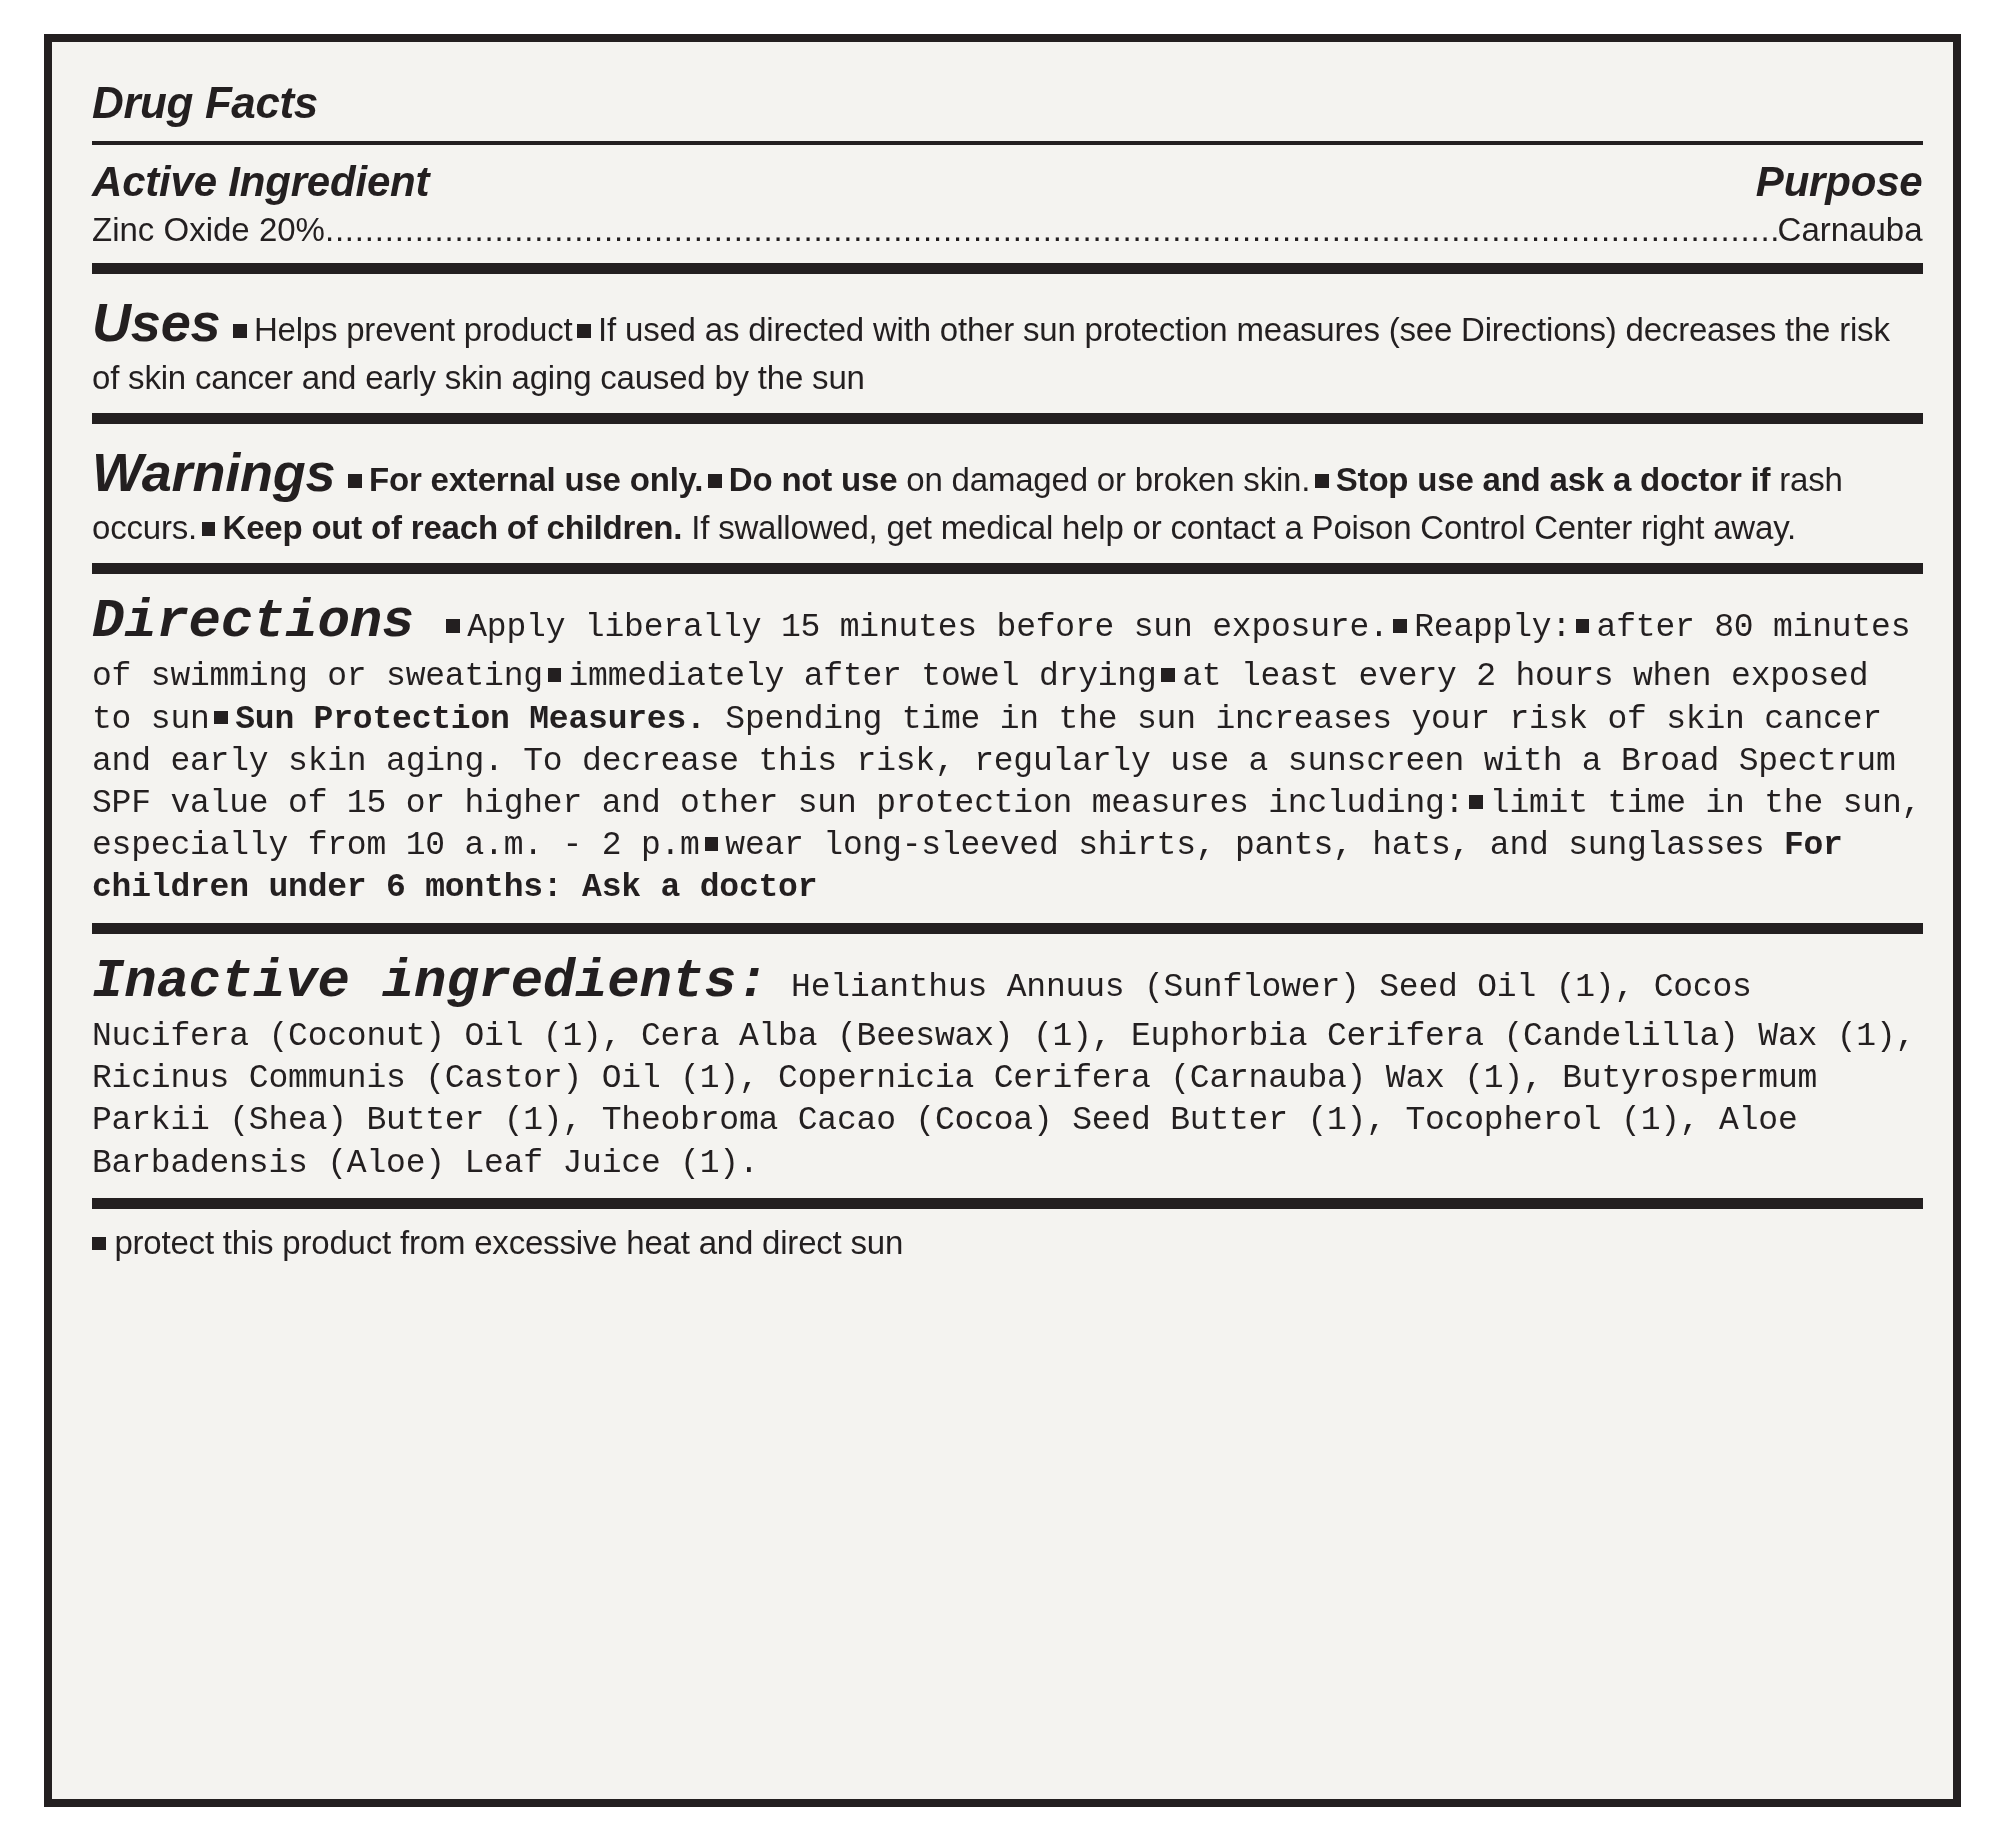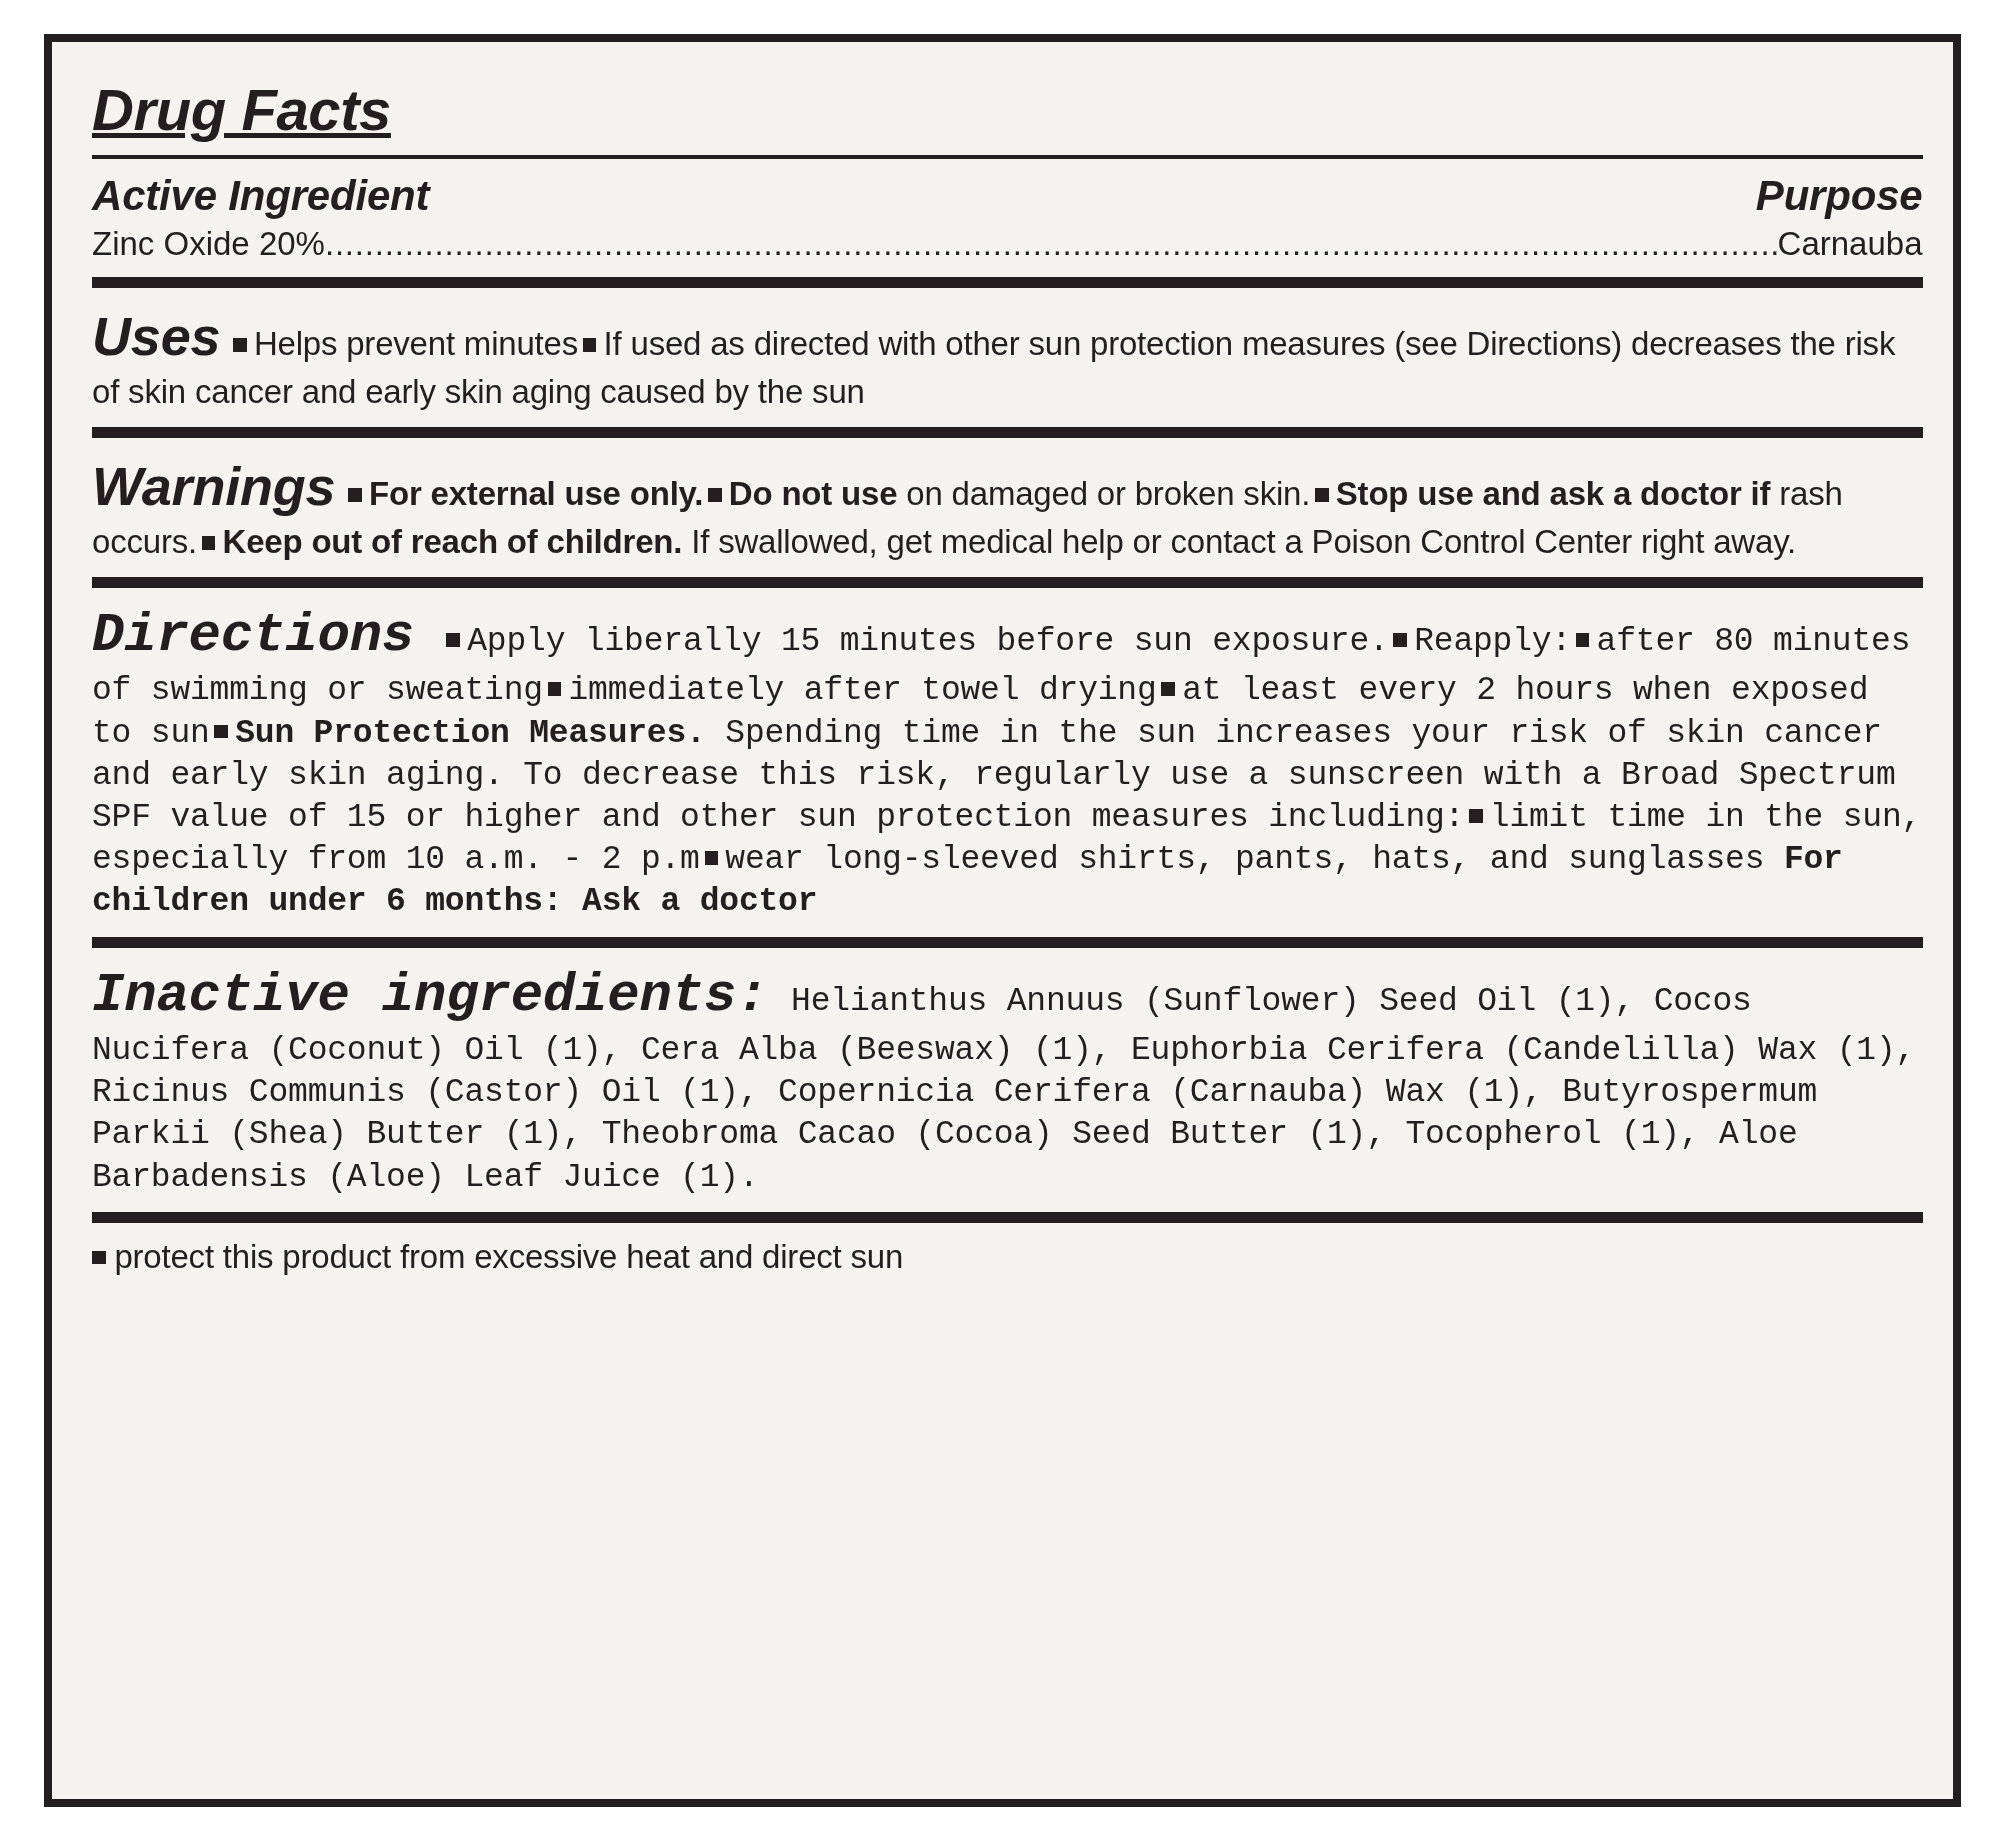--- a/index.html
+++ b/index.html
@@ -30,28 +30,27 @@
   .inner {
     position: absolute;
     left: 40px;
     top: 17.6px;
     right: 30.5px;
     bottom: 21px;
   }
 
   
   .title {
-    font-size: 58px;
+    font-size: 44px;
     font-style: italic;
     font-weight: bold;
     letter-spacing: -0.4px;
     line-height: 1.0;
     padding-top: 21px;
     padding-bottom: 11.2px;
-    text-decoration: underline;
   }
 
   .rule-thin {
     border-top: 4px solid #231f20;
     margin-top: 4.8px;
   }
   .rule-thick {
     border-top: 11.2px solid #231f20;
   }
 
@@ -145,21 +144,21 @@
         <span>Zinc Oxide 20%</span>
           <span class="dot-fill dots">..................................................................................................................................................</span>
           <span>Carnauba</span>
       </div>
     </div>
 
     <div class="rule-thick"></div>
 
     <div class="section">
       <div class="body-text">
-        <span class="inline-head">Uses</span><span class="bullet"></span><span>Helps prevent minutes</span><span class="bullet"></span><span>If used as directed with other sun protection measures (see Directions) decreases the risk of skin cancer and early skin aging caused by the sun</span>
+        <span class="inline-head">Uses</span><span class="bullet"></span><span>Helps prevent product</span><span class="bullet"></span><span>If used as directed with other sun protection measures (see Directions) decreases the risk of skin cancer and early skin aging caused by the sun</span>
       </div>
     </div>
 
     <div class="rule-thick"></div>
 
     <div class="section">
       <div class="body-text">
         <span class="inline-head">Warnings</span><span class="bullet"></span><b>For external use only.</b><span class="bullet"></span><b>Do not use</b> <span>on damaged or broken skin.</span><span class="bullet"></span><b>Stop use and ask a doctor if</b> <span>rash occurs.</span><span class="bullet"></span><b>Keep out of reach of children.</b> <span>If swallowed, get medical help or contact a Poison Control Center right away.</span>
       </div>
     </div>

